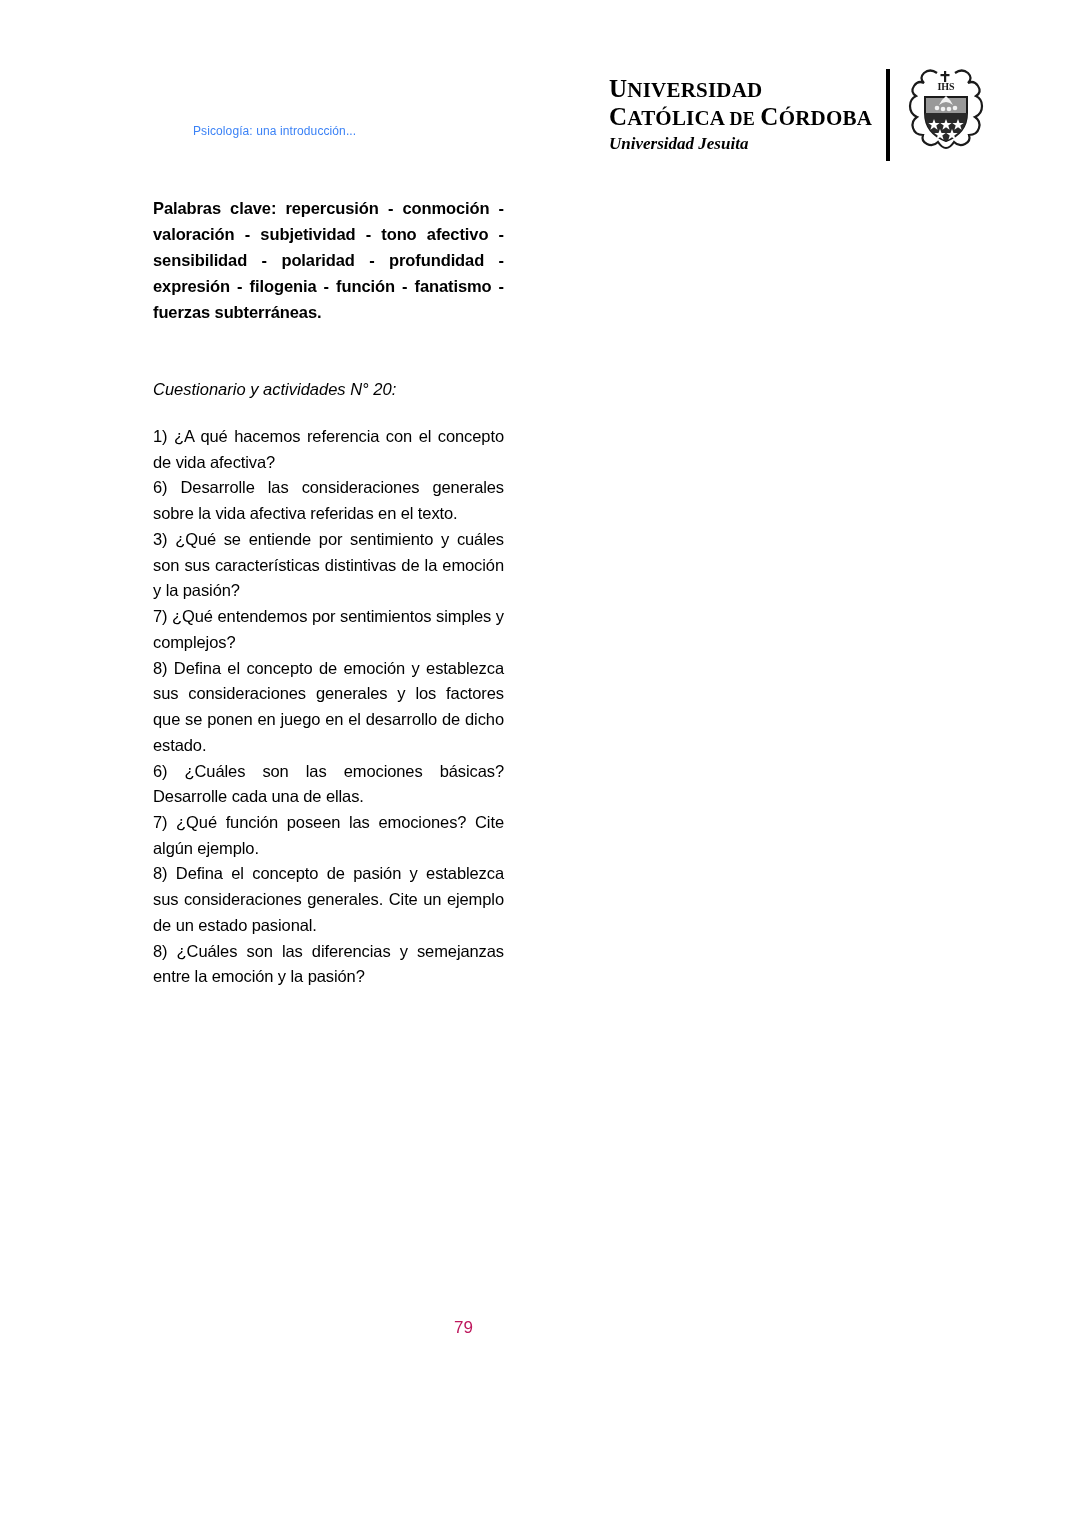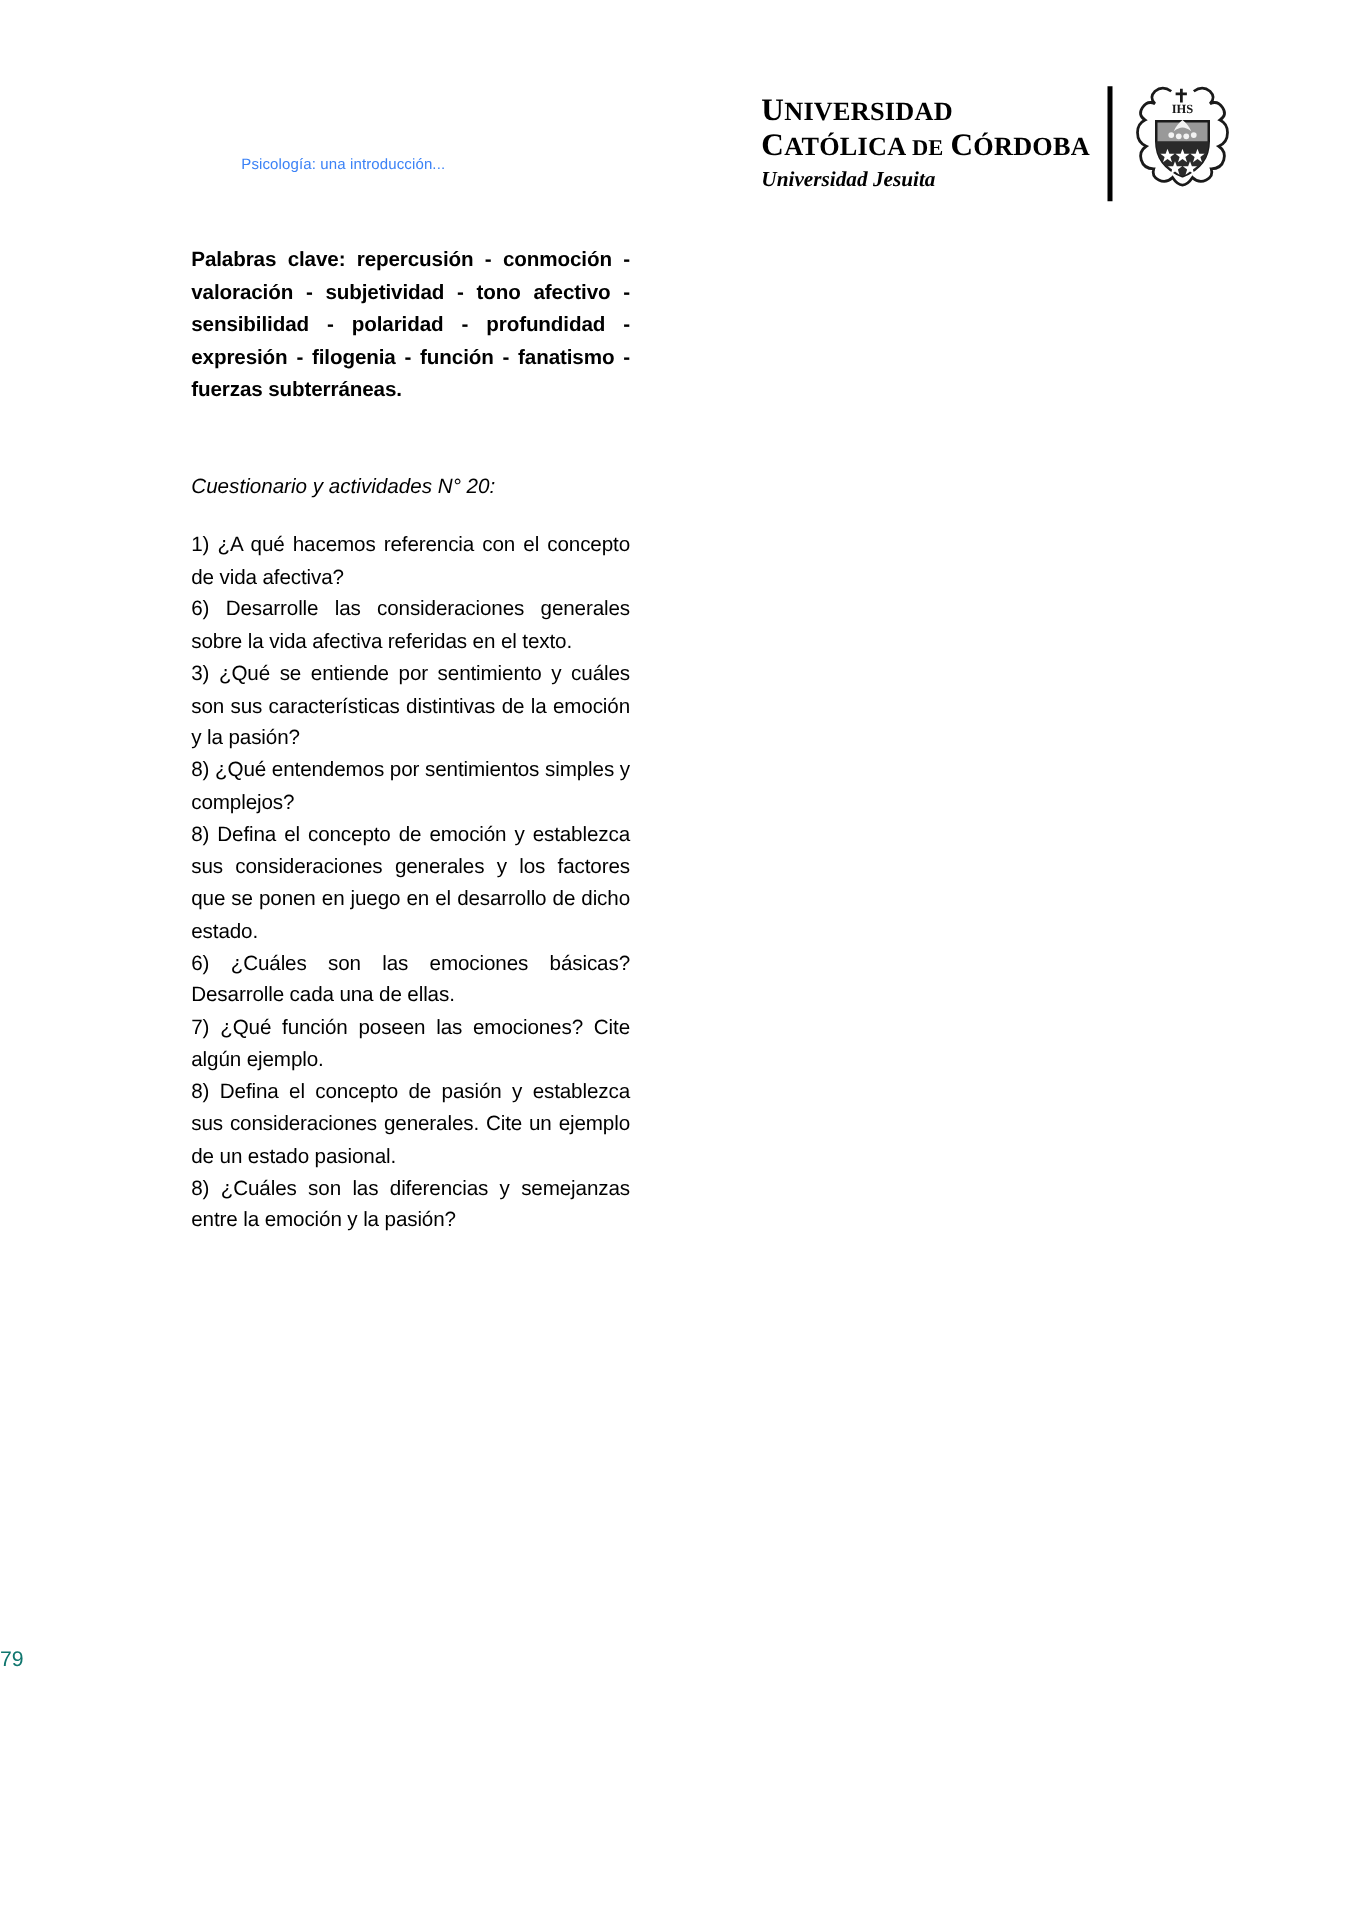--- a/index.html
+++ b/index.html
@@ -121,23 +121,23 @@
     text-align-last: left;
     margin: 0;
     letter-spacing: -0.1px;
   }
 
   .page-number {
     position: absolute;
     left: 0;
     top: 1318px;
     width: 927px;
-    text-align: left;
+    text-align: center;
     font-size: 17px;
-    color: #0f766e;
+    color: #be185d;
   }
 </style>
 </head>
 <body>
 
 <div class="page">
 
   <div class="running-head">Psicología: una introducción...</div>
 
   <div class="logo-block">
@@ -182,21 +182,21 @@
   <div class="column">
     <p class="keywords">Palabras clave: repercusión - conmoción - valoración - subjetividad - tono afectivo - sensibilidad - polaridad - profundidad - expresión - filogenia - función - fanatismo - fuerzas subterráneas.</p>
   </div>
 
   <p class="section-title">Cuestionario y actividades N° 20:</p>
 
   <ol class="questions">
     <li>1) ¿A qué hacemos referencia con el concepto de vida afectiva?</li>
     <li>6) Desarrolle las consideraciones generales sobre la vida afectiva referidas en el texto.</li>
     <li>3) ¿Qué se entiende por sentimiento y cuáles son sus características distintivas de la emoción y la pasión?</li>
-    <li>8) ¿Qué entendemos por sentimientos simples y complejos?</li>
+    <li>7) ¿Qué entendemos por sentimientos simples y complejos?</li>
     <li>8) Defina el concepto de emoción y establezca sus consideraciones generales y los factores que se ponen en juego en el desarrollo de dicho estado.</li>
     <li>6) ¿Cuáles son las emociones básicas? Desarrolle cada una de ellas.</li>
     <li>7) ¿Qué función poseen las emociones? Cite algún ejemplo.</li>
     <li>8) Defina el concepto de pasión y establezca sus consideraciones generales. Cite un ejemplo de un estado pasional.</li>
     <li>8) ¿Cuáles son las diferencias y semejanzas entre la emoción y la pasión?</li>
   </ol>
 
   <div class="page-number">79</div>
 
 </div>

